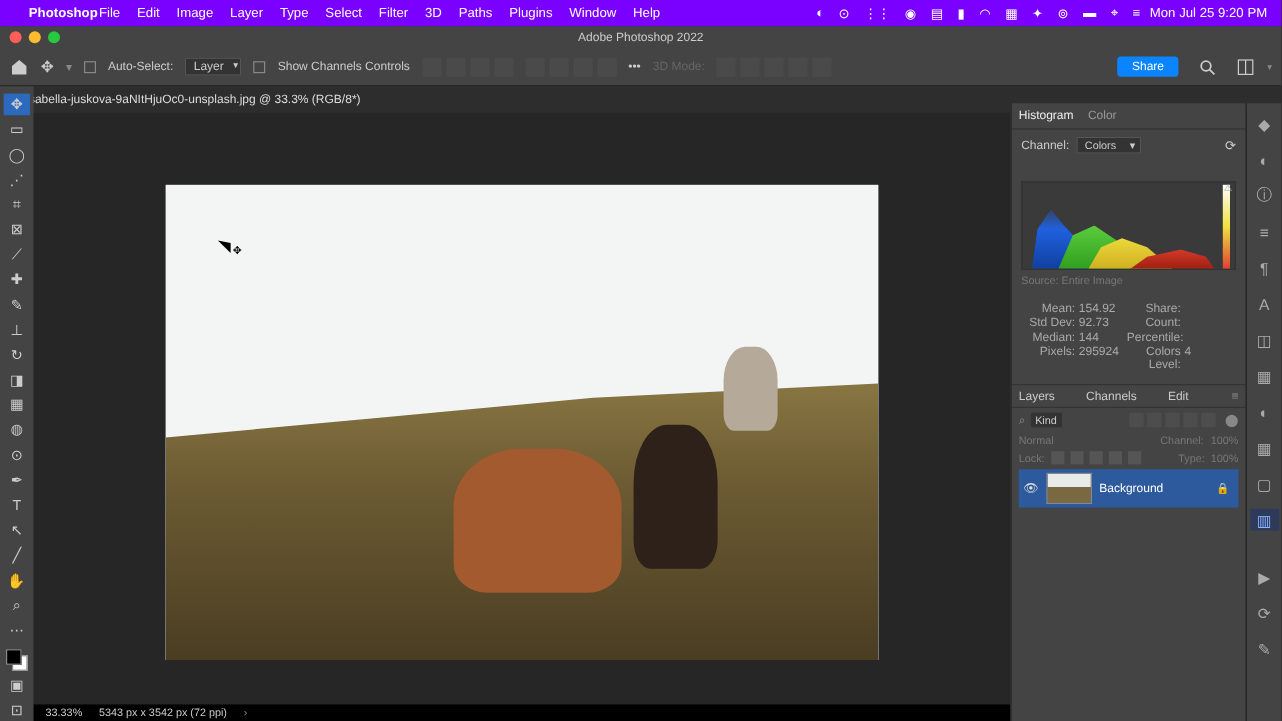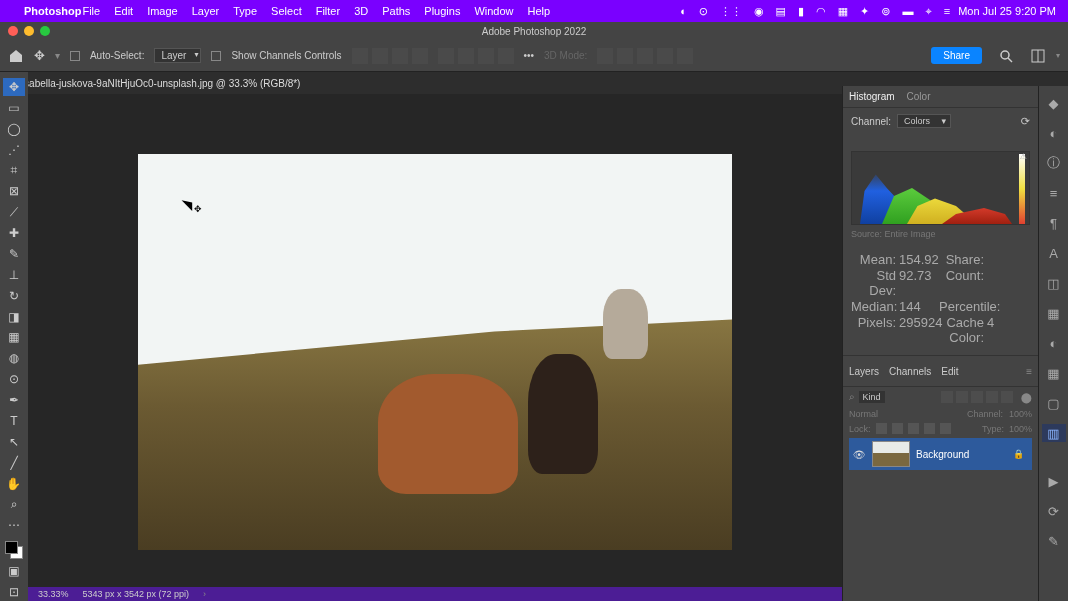--- a/index.html
+++ b/index.html
@@ -36,21 +36,21 @@
 .h3{left:465px;top:135px;width:45px;height:70px;background:#b5aa9a}
 .cursor{position:absolute;left:48px;top:42px;width:18px;height:18px}
 .cursor:before{content:"";position:absolute;width:0;height:0;border-left:6px solid #000;border-bottom:6px solid transparent;border-top:9px solid transparent;transform:rotate(-45deg)}
 .cursor:after{content:"✥";position:absolute;left:8px;top:8px;font-size:9px;color:#000}
 .left-tools{position:absolute;top:72px;left:0;width:28px;bottom:0;background:#444;display:flex;flex-direction:column;align-items:center;padding-top:6px;gap:3px}
 .left-tools .tool{width:22px;height:18px;display:flex;align-items:center;justify-content:center;color:#ccc;font-size:12px;cursor:pointer}
 .left-tools .tool.active{background:#2d6abf}
 .left-tools .swatch{margin-top:4px;width:18px;height:18px;position:relative}
 .left-tools .swatch .fg{position:absolute;width:13px;height:13px;background:#000;border:1px solid #888;z-index:1}
 .left-tools .swatch .bg{position:absolute;right:0;bottom:0;width:13px;height:13px;background:#fff;border:1px solid #888}
-.status-bar{position:absolute;bottom:0;left:28px;right:226px;height:14px;background:#4c1d95;display:flex;align-items:center;font-size:9px;color:#ccc;padding:0 10px;gap:14px}
+.status-bar{position:absolute;bottom:0;left:28px;right:226px;height:14px;background:#000000;display:flex;align-items:center;font-size:9px;color:#ccc;padding:0 10px;gap:14px}
 .status-bar .chev{color:#888}
 .right-area{position:absolute;top:86px;right:0;width:226px;bottom:0;display:flex}
 .collapsed-strip{width:30px;background:#444;border-left:1px solid #222;display:flex;flex-direction:column;align-items:center;padding-top:8px;gap:12px}
 .collapsed-strip .cicon{width:18px;height:18px;color:#aaa;font-size:13px;display:flex;align-items:center;justify-content:center}
 .collapsed-strip .cicon.active{background:#2d3a5c;width:24px;color:#8ab4ff}
 .collapsed-strip .play{margin-top:18px;color:#aaa}
 .right-panels{flex:1;background:#444;border-left:1px solid #222;display:flex;flex-direction:column;font-size:10px;color:#ccc}
 .panel-tabs{display:flex;height:22px;align-items:center;padding:0 6px;gap:12px;border-bottom:1px solid #333}
 .panel-tabs .pt{color:#999;cursor:pointer}
 .panel-tabs .pt.active{color:#eee}
@@ -62,23 +62,23 @@
 .histo-chart{height:74px;background:#3a3a3a;position:relative;border:1px solid #333;overflow:hidden}
 .histo-shape{position:absolute;bottom:0}
 .hs-blue{left:8px;width:45px;height:55px;background:linear-gradient(180deg,transparent 0,#2060e0 40%,#1040a0 100%);clip-path:polygon(0 100%,10% 40%,35% 10%,60% 35%,100% 70%,100% 100%)}
 .hs-green{left:30px;width:60px;height:40px;background:linear-gradient(180deg,#60d040 0,#30a020 100%);clip-path:polygon(0 100%,20% 30%,50% 10%,80% 40%,100% 80%,100% 100%)}
 .hs-yellow{left:55px;width:70px;height:30px;background:linear-gradient(180deg,#f0e040 0,#d0b020 100%);clip-path:polygon(0 100%,15% 40%,40% 15%,70% 40%,100% 100%)}
 .hs-red{left:90px;width:70px;height:20px;background:linear-gradient(180deg,#e04030 0,#a02010 100%);clip-path:polygon(0 100%,20% 50%,60% 20%,90% 50%,100% 100%)}
 .hs-spike{right:4px;width:6px;bottom:0;top:2px;background:linear-gradient(180deg,#fff 0,#f0e040 50%,#e04030 100%)}
 .hs-marker{position:absolute;right:2px;top:0;font-size:8px;color:#aaa}
 .histo-stats{font-size:9px;color:#777;padding:4px 0}
 .histo-stats .src{margin-bottom:13px}
-.stat-grid{display:grid;grid-template-columns:48px 40px 48px 28px;font-size:13px;color:#aaa;row-gap:1px}
+.stat-grid{display:grid;grid-template-columns:48px 40px 48px 28px;font-size:10px;color:#aaa;row-gap:1px}
 .stat-grid .lab{text-align:right;padding-right:3px}
-.layers-tabs{display:flex;height:32px;align-items:center;padding:0 6px;gap:10px;border-top:1px solid #333;border-bottom:1px solid #333}
+.layers-tabs{display:flex;height:20px;align-items:center;padding:0 6px;gap:26px;border-top:1px solid #333;border-bottom:1px solid #333}
 .layers-body{padding:4px 6px;flex:1}
 .layers-body .filter-row{display:flex;align-items:center;gap:4px;margin-bottom:4px}
 .layers-body .kind{background:#333;font-size:9px;padding:1px 4px;flex:0 0 auto}
 .layers-body .ficons{display:flex;gap:3px;margin-left:auto}
 .layers-body .ficons span{width:12px;height:12px;background:#555;opacity:.5}
 .layers-body .blend-row{display:flex;font-size:9px;color:#777;padding:2px 0;gap:6px}
 .layers-body .lock-row{display:flex;font-size:9px;color:#777;padding:2px 0;gap:5px;align-items:flex-end}
 .layers-body .lock-row span.i{width:11px;height:11px;opacity:.5;background:#666}
 .layer-item{display:flex;align-items:center;background:#2d5a9c;padding:3px;gap:6px;margin-top:2px}
 .layer-item .eye{width:14px;text-align:center;font-size:10px;color:#ddd}
@@ -259,21 +259,21 @@
           <span class="lab">Std Dev:</span>
             <span>92.73</span>
           <span class="lab">Count:</span>
             <span></span>
           <span class="lab">Median:</span>
             <span>144</span>
           <span class="lab">Percentile:</span>
             <span></span>
           <span class="lab">Pixels:</span>
             <span>295924</span>
-          <span class="lab">Cache Color:</span>
+          <span class="lab">Colors Level:</span>
             <span>4</span>
         </div>
       </div>
     </div>
     <div class="layers-tabs">
       <span class="pt active">Layers</span>
       <span class="pt">Channels</span>
       <span class="pt">Edit</span>
       <span style="margin-left:auto;color:#888">≡</span>
     </div>

